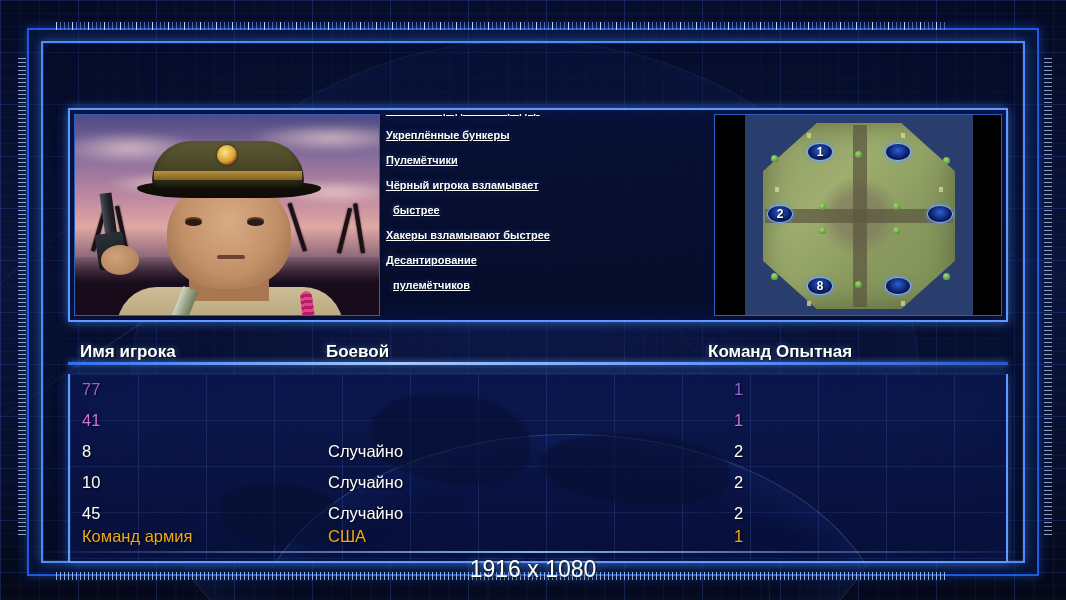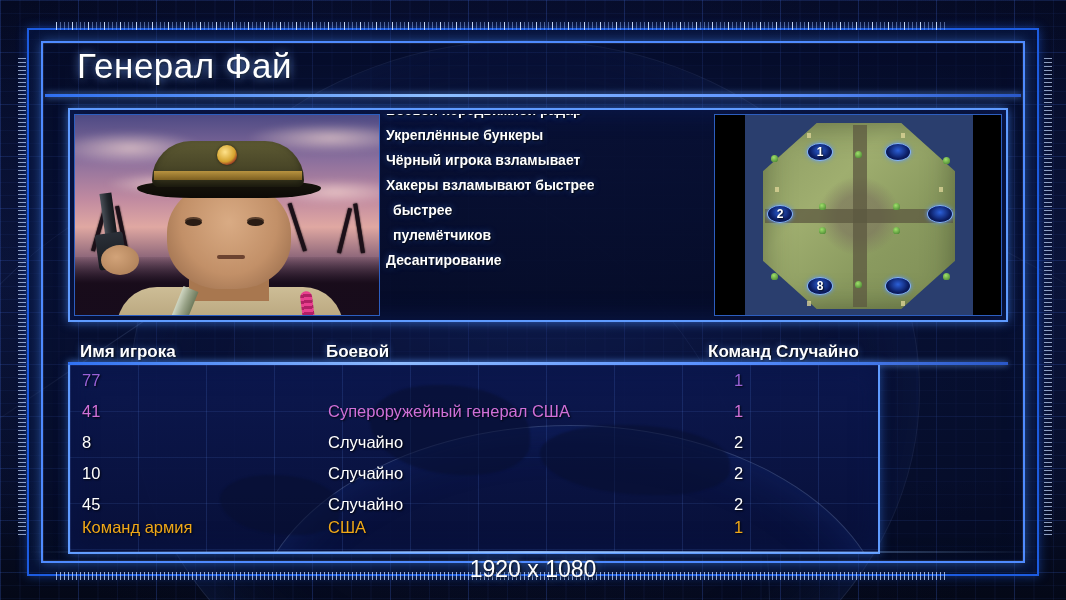--- a/index.html
+++ b/index.html
@@ -220,23 +220,24 @@
     position:absolute; left:76px; top:200px; width:16px; height:12px;
     background:linear-gradient(180deg,#d34a80,#7c2040);
   }
 
   
   .desc{
     position:absolute; left:310px; top:4px; width:394px; height:202px;
     overflow:hidden; padding:3px 6px 0 6px;
   }
   .desc .line{
-    font-size:14px; font-weight:bold; color:#ffffff;
+    font-size:11px; font-weight:bold; color:#ffffff;
     line-height:25px; white-space:nowrap;
     text-shadow:1px 1px 2px #000, 0 0 6px rgba(80,140,255,.5);
+    text-decoration:underline;
   }
   .desc .line.clipped{ margin-top:-19px; }
   .desc .line.indent{ padding-left:7px; }
 
   
   .minimap{
     position:absolute; right:4px; top:4px; width:288px; height:202px;
     border:1px solid #2c5ec0; background:#000; overflow:hidden;
   }
   .mm-sea{ position:absolute; left:30px; top:0; width:228px; height:202px;
@@ -274,21 +275,21 @@
     position:absolute; top:0; font-size:17px; font-weight:bold; color:#ffffff;
     text-shadow:1px 1px 2px #000, 0 0 6px rgba(100,160,255,.55);
     white-space:nowrap;
   }
   .th-underline{
     position:absolute; left:0; top:24px; width:940px; height:3px;
     background:linear-gradient(90deg,#2f6ff0,#a5cbff 35%,#5e93ff 70%,#2a58c8);
     box-shadow:0 0 6px rgba(110,170,255,.8);
   }
   .table-body{
-    position:absolute; left:0; top:27px; width:812px; height:189px;
+    position:absolute; left:0; top:36px; width:940px; height:189px;
     border:2px solid #5f9bff; border-top:none;
     background:linear-gradient(180deg, rgba(12,24,80,.92), rgba(8,16,58,.95));
     box-shadow:0 0 10px rgba(60,130,255,.5), inset 0 0 26px rgba(8,20,70,.9);
     overflow:hidden;
   }
   .tb-grid{
     position:absolute; inset:0;
     background-image:
       linear-gradient(to right, rgba(95,140,240,.16) 1px, transparent 1px),
       linear-gradient(to bottom, rgba(95,140,240,.12) 1px, transparent 1px);
@@ -352,24 +353,20 @@
 
 
   <div class="frame"></div>
   <div class="frame-inner"></div>
 
   <div class="ruler h big" style="left:56px; top:22px; width:890px;"></div>
   <div class="ruler v" style="left:18px; top:58px; height:480px;"></div>
   <div class="ruler v" style="left:1044px; top:58px; height:480px;"></div>
   <div class="ruler h" style="left:56px; top:572px; width:890px;"></div>
 
-  <div class="title-zone">
-    <div class="title">Генерал Фай</div>
-    <div class="title-underline"></div>
-  </div>
 
   <div class="info-panel">
 
     <div class="portrait">
       <div class="p-sky"></div>
       <div class="p-cloud" style="left:-20px; top:16px; width:150px; height:34px;"></div>
       <div class="p-cloud" style="left:170px; top:8px; width:170px; height:30px;"></div>
       <div class="p-cloud" style="left:30px; top:58px; width:120px; height:22px;"></div>
       <div class="p-cloud" style="left:190px; top:64px; width:140px; height:26px;"></div>
       <div class="p-rifle" style="left:16px; top:84px; height:52px; transform:rotate(16deg);"></div>
@@ -392,25 +389,26 @@
       <div class="p-cord"></div>
       <div class="p-gun-barrel"></div>
       <div class="p-gun-body"></div>
       <div class="p-hand"></div>
       <div class="p-medal"></div>
     </div>
 
     <div class="desc">
       <div class="line clipped">Боевой передвижной радар</div>
       <div class="line">Укреплённые бункеры</div>
+      <div class="line">Пулемётчики</div>
       <div class="line">Чёрный игрока взламывает</div>
+      <div class="line indent">быстрее</div>
       <div class="line">Хакеры взламывают быстрее</div>
-      <div class="line indent">быстрее</div>
+      <div class="line">Десантирование</div>
       <div class="line indent">пулемётчиков</div>
-      <div class="line">Десантирование</div>
     </div>
 
     <div class="minimap">
       <div class="mm-sea"></div>
       <div class="mm-land"></div>
       <div class="mm-road" style="left:138px; top:10px; width:14px; height:182px;"></div>
       <div class="mm-road" style="left:50px; top:94px; width:188px; height:14px;"></div>
 
       <div class="mm-start" style="left:92px; top:28px;">1</div>
       <div class="mm-start" style="left:52px; top:90px;">2</div>
@@ -435,39 +433,38 @@
       <div class="mm-prop" style="left:186px; top:186px;"></div>
       <div class="mm-prop" style="left:60px; top:72px;"></div>
       <div class="mm-prop" style="left:224px; top:72px;"></div>
     </div>
   </div>
 
   <div class="table-panel">
     <div class="th-row">
       <div class="th" style="left:12px;">Имя игрока</div>
       <div class="th" style="left:258px;">Боевой</div>
-      <div class="th" style="left:640px;">Команд Случайно</div>
+      <div class="th" style="left:640px;">Команд Опытная</div>
     </div>
     <div class="th-underline"></div>
 
     <div class="table-body">
       <div class="tb-grid"></div>
       <div class="tb-globe"></div>
       <div class="tb-cont" style="left:300px; top:20px; width:160px; height:90px;"></div>
       <div class="tb-cont" style="left:470px; top:60px; width:190px; height:70px;"></div>
       <div class="tb-cont" style="left:150px; top:110px; width:120px; height:60px;"></div>
 
       <div class="row" style="top: 6px; color: rgb(154, 98, 216);">
         <span class="c-name">77</span>
         <span class="c-team">1</span>
         <span class="c-prog"><span class="bar"></span></span>
       </div>
       <div class="row" style="top: 37px; color: rgb(208, 112, 216);">
         <span class="c-name">41</span>
-        <span class="c-army">Супероружейный генерал США</span>
         <span class="c-team">1</span>
         <span class="c-prog"><span class="bar"></span></span>
       </div>
       <div class="row" style="top: 68px; color: rgb(255, 255, 255);">
         <span class="c-name">8</span>
         <span class="c-army">Случайно</span>
         <span class="c-team">2</span>
         <span class="c-prog"><span class="bar"></span></span>
       </div>
       <div class="row" style="top: 99px; color: rgb(255, 255, 255);">
@@ -484,15 +481,15 @@
       </div>
       <div class="row" style="top: 153px; color: rgb(240, 168, 24);">
         <span class="c-name">Команд армия</span>
         <span class="c-army">США</span>
         <span class="c-team">1</span>
       </div>
     </div>
   </div>
 
   <div class="footer-line"></div>
-  <div class="footer-res">1920 x 1080</div>
+  <div class="footer-res">1916 x 1080</div>
 
 </div>
 
 </body></html>

